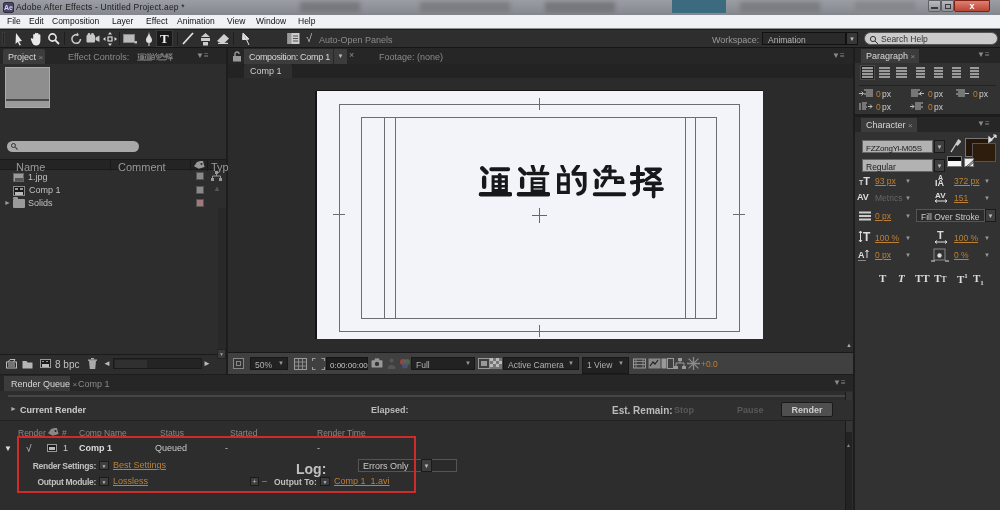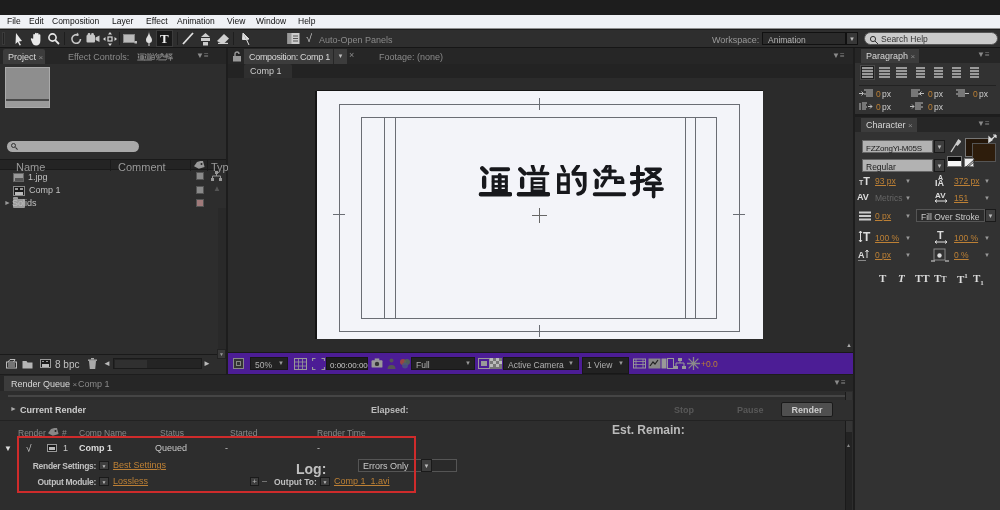--- a/index.html
+++ b/index.html
@@ -41,20 +41,43 @@
         <path d="M16 1 l-2.5 4 M11.5 6.5 h13 M19 1.5 v10 M10.5 13.5 h21 M15.5 14 l-5 8 M25 14 v4.5 h7.5 v-3" stroke-width="3.4"></path>
         <path d="M3.5 6 l3.5 4 M5 16.5 v7 M3 31 h31" stroke-width="4.4"></path>
       </g>
       <g id="g-ze" fill="none" stroke-linecap="round">
         <path d="M2 9.5 h12 M8.5 2 v24 q0 4 -4 5 M2 18.5 l12 -2" stroke-width="4.2"></path>
         <path d="M17 4.5 h15 M30.5 6.5 l-13 9 M19.5 6.5 l11.5 9 M17.5 19.5 h14.5 M15.5 25.5 h18.5 M25 20 v13.5" stroke-width="3.8"></path>
       </g>
       </defs>
   </svg>
 
+  <div class="abs" id="titlebar" style="left:0;top:0;width:1000px;height:15px;
+       background:linear-gradient(#9a9da3,#84878d);overflow:hidden;">
+    <div class="abs" style="left:3px;top:2px;width:11px;height:11px;background:#4a4660;
+         border:1px solid #2e2c3e;border-radius:2px;color:#cfd4ff;font-size:7px;
+         font-weight:bold;text-align:center;line-height:10px;">Ae</div>
+    <div class="abs" style="left:16px;top:2px;font-size:8.5px;color:#1c1c1c;letter-spacing:0.2px;">Adobe After Effects - Untitled Project.aep *</div>
+
+    <div class="abs" style="left:300px;top:2px;width:60px;height:11px;background:#77797e;filter:blur(2px);"></div>
+    <div class="abs" style="left:420px;top:2px;width:90px;height:11px;background:#7b7d82;filter:blur(2px);"></div>
+    <div class="abs" style="left:545px;top:2px;width:70px;height:11px;background:#75777c;filter:blur(2px);"></div>
+    <div class="abs" style="left:672px;top:0;width:54px;height:13px;background:#3c6b80;filter:blur(0.5px);"></div>
+    <div class="abs" style="left:740px;top:2px;width:80px;height:11px;background:#7b7d82;filter:blur(2px);"></div>
+    <div class="abs" style="left:855px;top:2px;width:60px;height:10px;background:#85878c;filter:blur(2px);"></div>
+
+    <div class="abs" style="left:928px;top:0;width:13px;height:12px;background:linear-gradient(#b8babe,#8f9196);border:1px solid #5f6166;border-radius:0 0 2px 2px;">
+      <div class="abs" style="left:2px;top:6px;width:7px;height:2px;background:#3a3a3a;"></div>
+      </div>
+    <div class="abs" style="left:941px;top:0;width:13px;height:12px;background:linear-gradient(#b8babe,#8f9196);border:1px solid #5f6166;border-radius:0 0 2px 2px;">
+      <div class="abs" style="left:3px;top:3px;width:6px;height:5px;border:1px solid #3a3a3a;"></div>
+      </div>
+    <div class="abs" style="left:954px;top:0;width:36px;height:12px;background:linear-gradient(#dd8274,#bc4433);border:1px solid #7e2014;border-radius:0 0 2px 2px;
+         color:#fff;font-size:9px;font-weight:bold;text-align:center;line-height:11px;">x</div>
+  </div>
 
   <div class="abs" id="menubar" style="left:0;top:15px;width:1000px;height:14px;background:#eff1f5;
        border-bottom:1px solid #8e8e8e;font-size:8.5px;color:#111;">
     <span class="abs" style="left:7px;top:1px;">File</span>
     <span class="abs" style="left:29px;top:1px;">Edit</span>
     <span class="abs" style="left:52px;top:1px;">Composition</span>
     <span class="abs" style="left:112px;top:1px;">Layer</span>
     <span class="abs" style="left:146px;top:1px;">Effect</span>
     <span class="abs" style="left:177px;top:1px;">Animation</span>
     <span class="abs" style="left:227px;top:1px;">View</span>
@@ -205,21 +228,21 @@
         <div class="abs" style="left:6px;top:1px;width:3px;height:2px;background:#999;"></div>
         <div class="abs" style="left:1px;top:5px;width:8px;height:3px;background:#bbb;"></div>
         </div>
       <span class="abs" style="left:29px;top:137px;">Comp 1</span>
       <div class="abs" style="left:196px;top:138px;width:8px;height:8px;background:#8a8a8a;border:1px solid #555;"></div>
       <span class="abs" style="left:213px;top:136px;color:#555;font-size:8px;">▲</span>
       <span class="abs" style="left:4px;top:151px;color:#999;font-size:7px;">►</span>
       <div class="abs" style="left:13px;top:151px;width:12px;height:9px;background:#9a9a9a;border-radius:1px;">
         <div class="abs" style="left:0;top:-2px;width:5px;height:2px;background:#9a9a9a;border-radius:1px 1px 0 0;"></div>
         </div>
-      <span class="abs" style="left:12px;top:150px;text-align:right;">Solids</span>
+      <span class="abs" style="left:28px;top:150px;text-align:right;">Solids</span>
       <div class="abs" style="left:196px;top:151px;width:8px;height:8px;background:#a07a7a;border:1px solid #555;"></div>
     </div>
 
     <div class="abs" style="left:0;top:306px;width:226px;height:20px;background:#2d2d2d;border-top:1px solid #1a1a1a;"></div>
     <div id="projbottom">
       <svg class="abs" style="left:6px;top:311px;" width="11" height="10" viewBox="0 0 11 10">
           <rect x="0.5" y="3" width="10" height="6" fill="none" stroke="#bbb"></rect>
           <path d="M2 3 L4 0.5 H9 L7.5 3 M2 5 H9 M2 7 H9" stroke="#bbb" fill="none"></path>
         </svg>
       <svg class="abs" style="left:22px;top:311px;" width="11" height="10" viewBox="0 0 11 10">
@@ -294,21 +317,21 @@
         <svg class="abs" style="left:114px;" width="34" height="34" viewBox="0 0 36 36" stroke="currentColor">
             <use href="#g-xuan"></use>
           </svg>
         <svg class="abs" style="left:152px;" width="34" height="34" viewBox="0 0 36 36" stroke="currentColor">
             <use href="#g-ze"></use>
           </svg>
       </div>
     </div>
     <div class="abs" style="left:617px;top:292px;width:8px;height:10px;color:#aaa;font-size:6px;text-align:center;line-height:10px;">▲</div>
 
-    <div class="abs" id="compbar" style="left:0;top:304px;width:625px;height:22px;background:#4c1d95;border-top:1px solid #191919;
+    <div class="abs" id="compbar" style="left:0;top:304px;width:625px;height:22px;background:#404040;border-top:1px solid #191919;
          font-size:8.5px;color:#b0b0b0;">
       <div class="abs" style="left:5px;top:5px;width:11px;height:11px;border:1px solid #888;background:#333;">
         <div class="abs" style="left:2px;top:2px;width:5px;height:5px;border:1px solid #888;"></div>
         </div>
       <div class="abs" style="left:22px;top:4px;width:38px;height:13px;background:#222;border:1px solid #181818;padding:2px 0 0 4px;">50%</div>
       <span class="abs" style="left:50px;top:7px;font-size:6px;color:#999;">▼</span>
       <svg class="abs" style="left:66px;top:5px;" width="13" height="12" viewBox="0 0 13 12">
           <rect x="0.5" y="0.5" width="12" height="11" fill="none" stroke="#999"></rect>
           <path d="M4.5 0 v12 M8.5 0 v12 M0 4 h13 M0 8 h13" stroke="#999" stroke-width="0.8"></path>
         </svg>
@@ -523,21 +546,21 @@
     <div class="abs" style="left:845px;top:17px;width:7px;height:118px;background:#232323;border-left:1px solid #1a1a1a;"></div>
     <div class="abs" style="left:846px;top:17px;width:6px;height:40px;background:#353535;"></div>
     <div class="abs" style="left:845px;top:66px;width:7px;height:8px;color:#888;font-size:5px;text-align:center;line-height:8px;">▲</div>
 
     <div class="abs" style="left:8px;top:20px;width:837px;height:2px;background:#454545;"></div>
 
     <div class="abs" style="left:0;top:25px;width:853px;height:21px;background:#2f2f2f;border-bottom:1px solid #222;">
       <span class="abs" style="left:10px;top:5px;color:#aaa;font-size:7px;">►</span>
       <span class="abs" style="left:20px;top:5px;color:#ccc;font-size:9px;font-weight:bold;">Current Render</span>
       <span class="abs" style="left:371px;top:5px;color:#bbb;font-size:9px;font-weight:bold;">Elapsed:</span>
-      <span class="abs" style="left:612px;top:23px;color:#bbb;font-size:12px;font-weight:bold;">Est. Remain:</span>
+      <span class="abs" style="left:612px;top:5px;color:#bbb;font-size:10px;font-weight:bold;">Est. Remain:</span>
       <span class="abs" style="left:674px;top:5px;color:#585858;font-size:9px;font-weight:bold;">Stop</span>
       <span class="abs" style="left:737px;top:5px;color:#585858;font-size:9px;font-weight:bold;">Pause</span>
       <div class="abs" style="left:781px;top:2px;width:52px;height:15px;background:#4f4f4f;border:1px solid #1a1a1a;
            border-radius:2px;color:#ccc;font-size:9px;font-weight:bold;text-align:center;line-height:14px;">Render</div>
     </div>
 
     <div id="rqheader" class="abs" style="left:0;top:53px;width:853px;height:12px;font-size:8.5px;color:#8a8a8a;">
       <span class="abs" style="left:18px;top:0;">Render</span>
       <svg class="abs" style="left:47px;top:0px;" width="12" height="9" viewBox="0 0 12 9">
           <path d="M1 4 L5 0.5 H11 V7.5 H5 Z" fill="#888" transform="rotate(-15 6 4.5)"></path>

